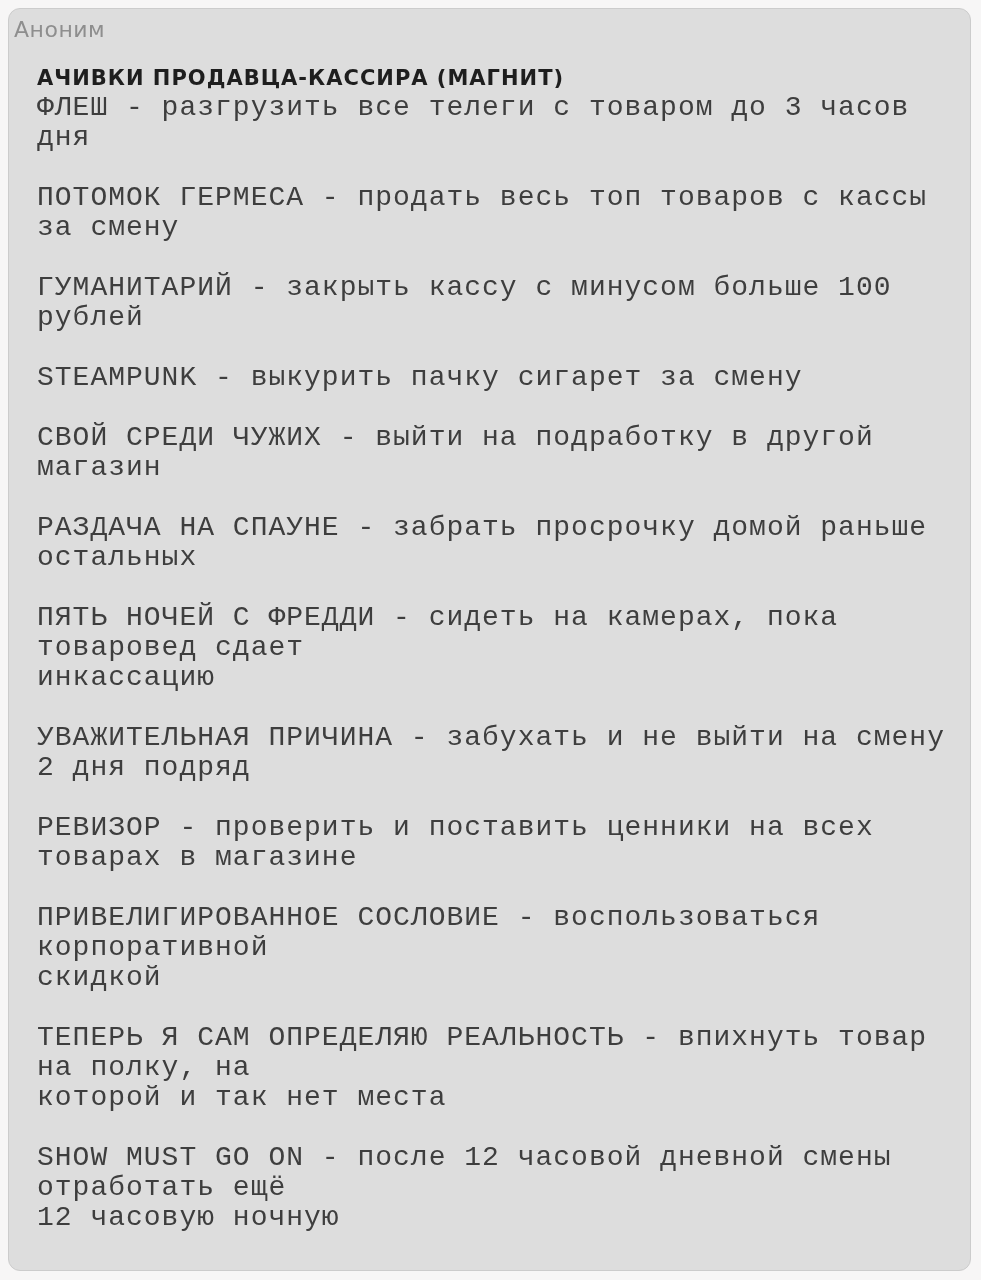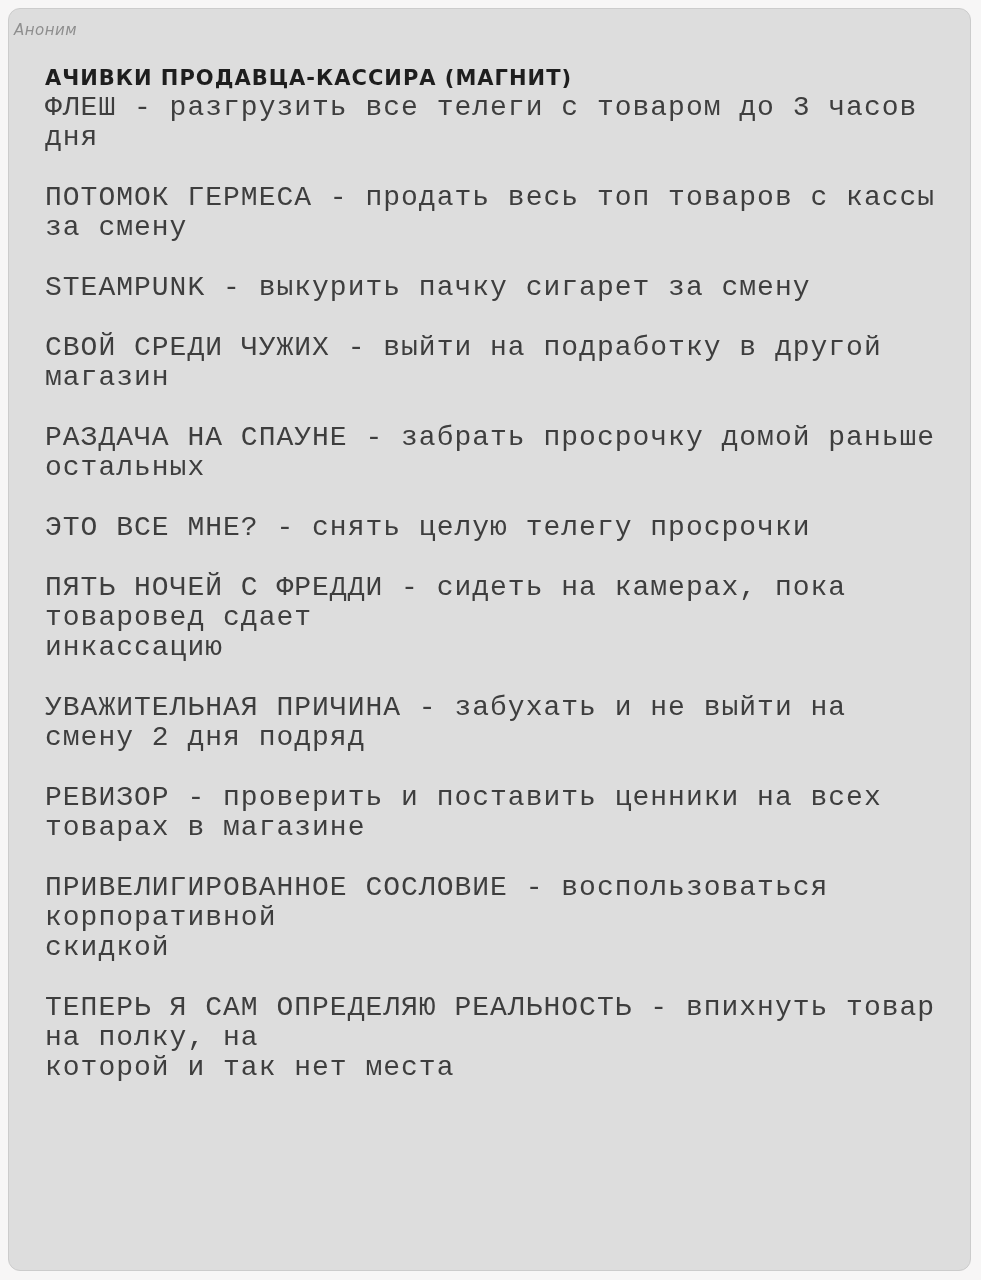--- a/index.html
+++ b/index.html
@@ -25,29 +25,27 @@
     width: 963px;
     height: 1263px;
     box-sizing: border-box;
     background: var(--panel-bg, #dddddd);
     border: 1px solid var(--panel-border, #cccccc);
     border-radius: 12px;
     overflow: hidden;
   }
   .author {
     padding: 9px 10px 0 5px;
-    font-size: 15px;
+    font-size: 22px;
     line-height: 24px;
     letter-spacing: 0.5px;
     color: var(--author-text, #8e8e8e);
-    font-style: italic;
   }
   .content {
     padding: 21px 24px 0 28px;
-    margin-left: 8px;
   }
   .post-title {
     font-size: 21px;
     line-height: 30px;
     font-weight: bold;
     letter-spacing: 1px;
     color: var(--title-text, #1e1e1e);
     margin: 0;
   }
   .achievement {
@@ -68,41 +66,43 @@
     <div class="author">Аноним</div>
     <div class="content">
       <div class="post-title">АЧИВКИ ПРОДАВЦА-КАССИРА (МАГНИТ)</div>
       <div class="achievements">
 
           <p class="achievement">ФЛЕШ - разгрузить все телеги с товаром до 3 часов дня</p>
 
 
           <p class="achievement">ПОТОМОК ГЕРМЕСА - продать весь топ товаров с кассы за смену</p>
 
+          <p class="achievement">ГУМАНИТАРИЙ - закрыть кассу с минусом больше 100 рублей</p>
 
 
 
           <p class="achievement">STEAMPUNK - выкурить пачку сигарет за смену</p>
 
           <p class="achievement">СВОЙ СРЕДИ ЧУЖИХ - выйти на подработку в другой магазин</p>
 
           <p class="achievement">РАЗДАЧА НА СПАУНЕ - забрать просрочку домой раньше остальных</p>
 
-          <p class="achievement">ЭТО ВСЕ МНЕ? - снять целую телегу просрочки</p>
 
           <p class="achievement">ПЯТЬ НОЧЕЙ С ФРЕДДИ - сидеть на камерах, пока товаровед сдает
 инкассацию</p>
 
           <p class="achievement">УВАЖИТЕЛЬНАЯ ПРИЧИНА - забухать и не выйти на смену 2 дня подряд</p>
 
           <p class="achievement">РЕВИЗОР - проверить и поставить ценники на всех товарах в магазине</p>
 
 
           <p class="achievement">ПРИВЕЛИГИРОВАННОЕ СОСЛОВИЕ - воспользоваться корпоративной
 скидкой</p>
 
           <p class="achievement">ТЕПЕРЬ Я САМ ОПРЕДЕЛЯЮ РЕАЛЬНОСТЬ - впихнуть товар на полку, на
 которой и так нет места</p>
 
+          <p class="achievement">SHOW MUST GO ON - после 12 часовой дневной смены отработать ещё
+12 часовую ночную</p>
         </div>
     </div>
   </div>
 </div>
 
 </body></html>

